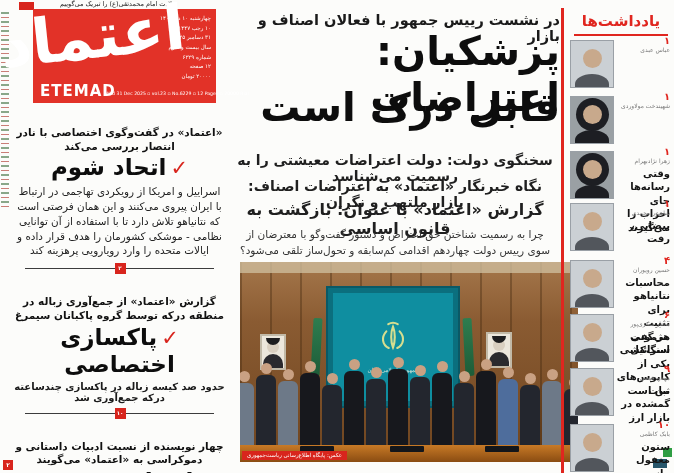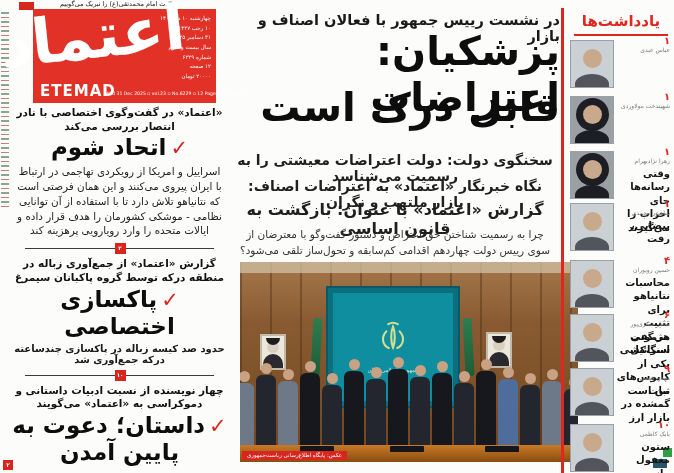--- a/index.html
+++ b/index.html
@@ -102,21 +102,21 @@
   .sb-item.dark .sb-photo::before{box-shadow:0 0 0 7px #1d1e23;}
   .sb-item.dark .sb-photo::after{background:#1d1e23;}
   .sb-text{position:absolute;right:0;left:48px;top:0;text-align:right;}
   .sb-num{color:#e0261f;font-size:10px;font-weight:bold;line-height:1;}
   .sb-author{color:#7a7a7a;font-size:6px;line-height:1.3;white-space:nowrap;overflow:hidden;}
   .sb-title{color:#141414;font-size:10px;font-weight:800;line-height:1.35;margin-top:2px;}
 
   
   .leftcol{position:absolute;left:11px;top:106px;width:217px;height:367px;overflow:hidden;
     text-align:center;}
-  .lc-kicker{font-size:10.5px;font-weight:700;line-height:1.3;color:#111;margin:0 0 1px;}
+  .lc-kicker{font-size:10.5px;font-weight:700;line-height:1.3;color:#111;margin:20px 0 1px;}
   .lc-title{font-size:23px;font-weight:900;line-height:1.18;color:#0d0d0d;letter-spacing:-.5px;}
   .check{color:#d8251d;font-size:21px;font-weight:900;margin-left:4px;}
   .lc-body{font-size:10.4px;line-height:1.42;color:#222;margin:3px 4px 0;}
   .lc-foot{font-size:10px;font-weight:800;margin-top:3px;}
   .divider{position:relative;height:13px;margin:4px 14px 2px;}
   .divider::before{content:'';position:absolute;top:6px;left:0;right:0;border-top:1.5px solid #3c3c3c;}
   .divider .mk{position:absolute;top:1px;left:50%;margin-left:-5px;width:11px;height:11px;
     background:#d8251d;color:#fff;font-size:5.5px;line-height:11px;text-align:center;
     font-weight:bold;}
 </style>

